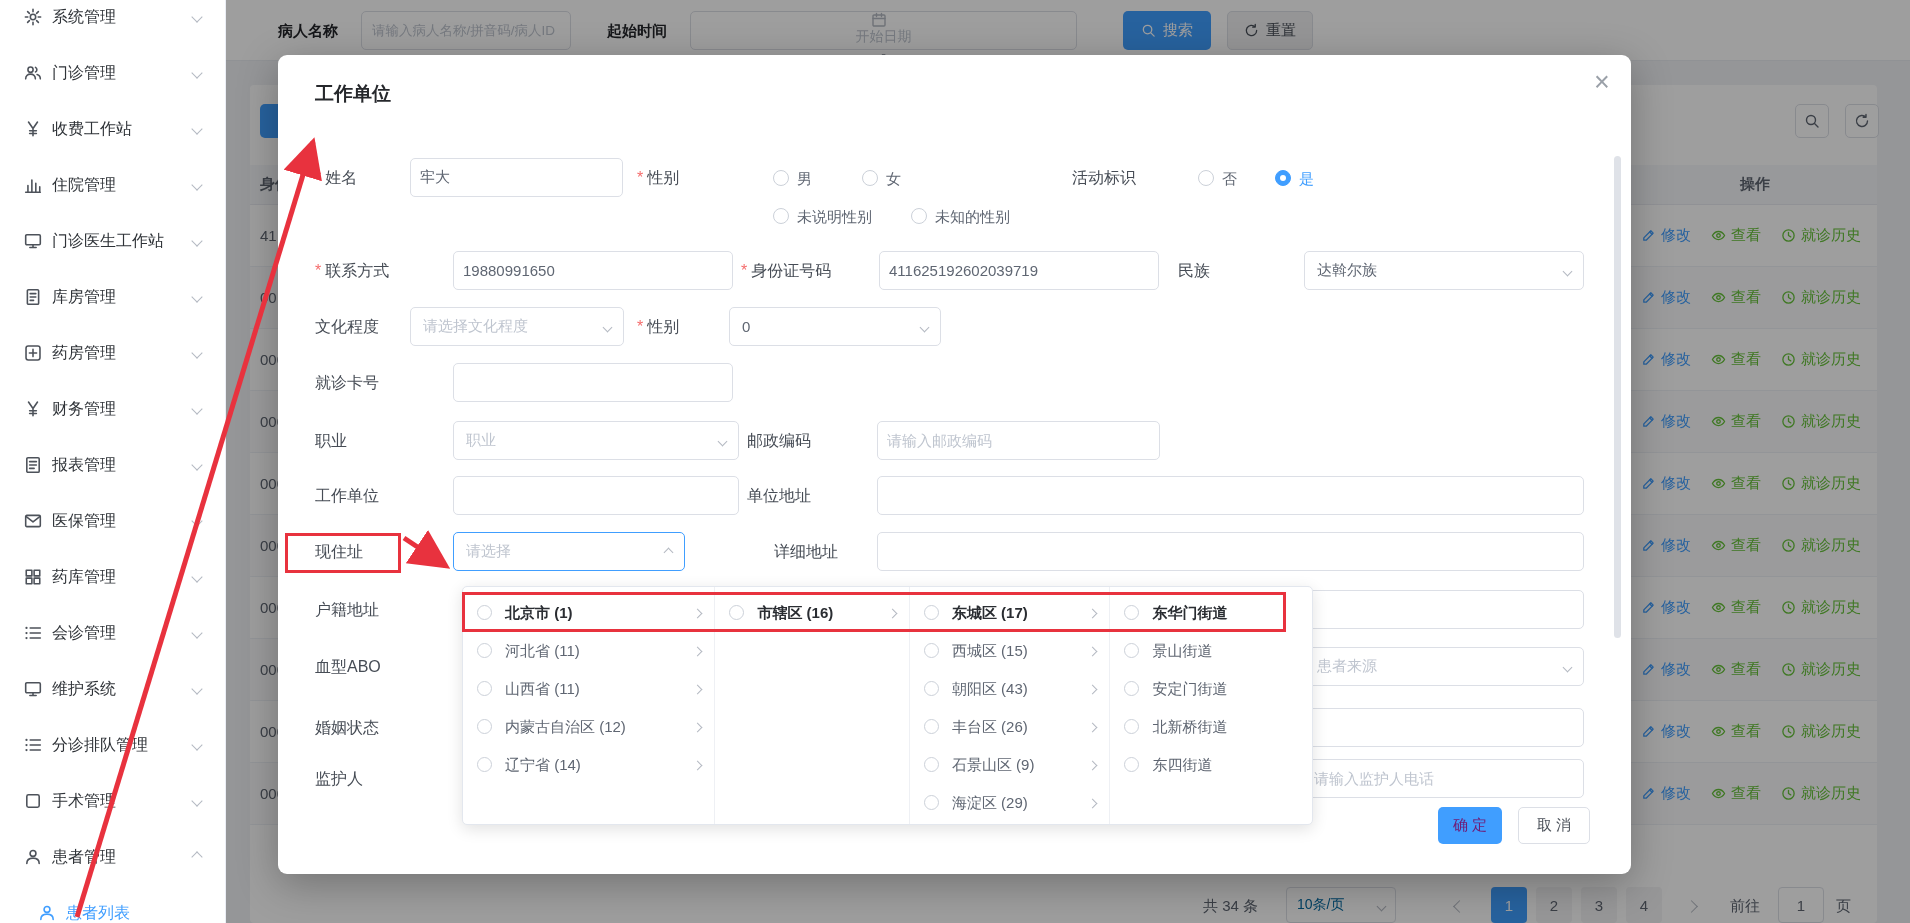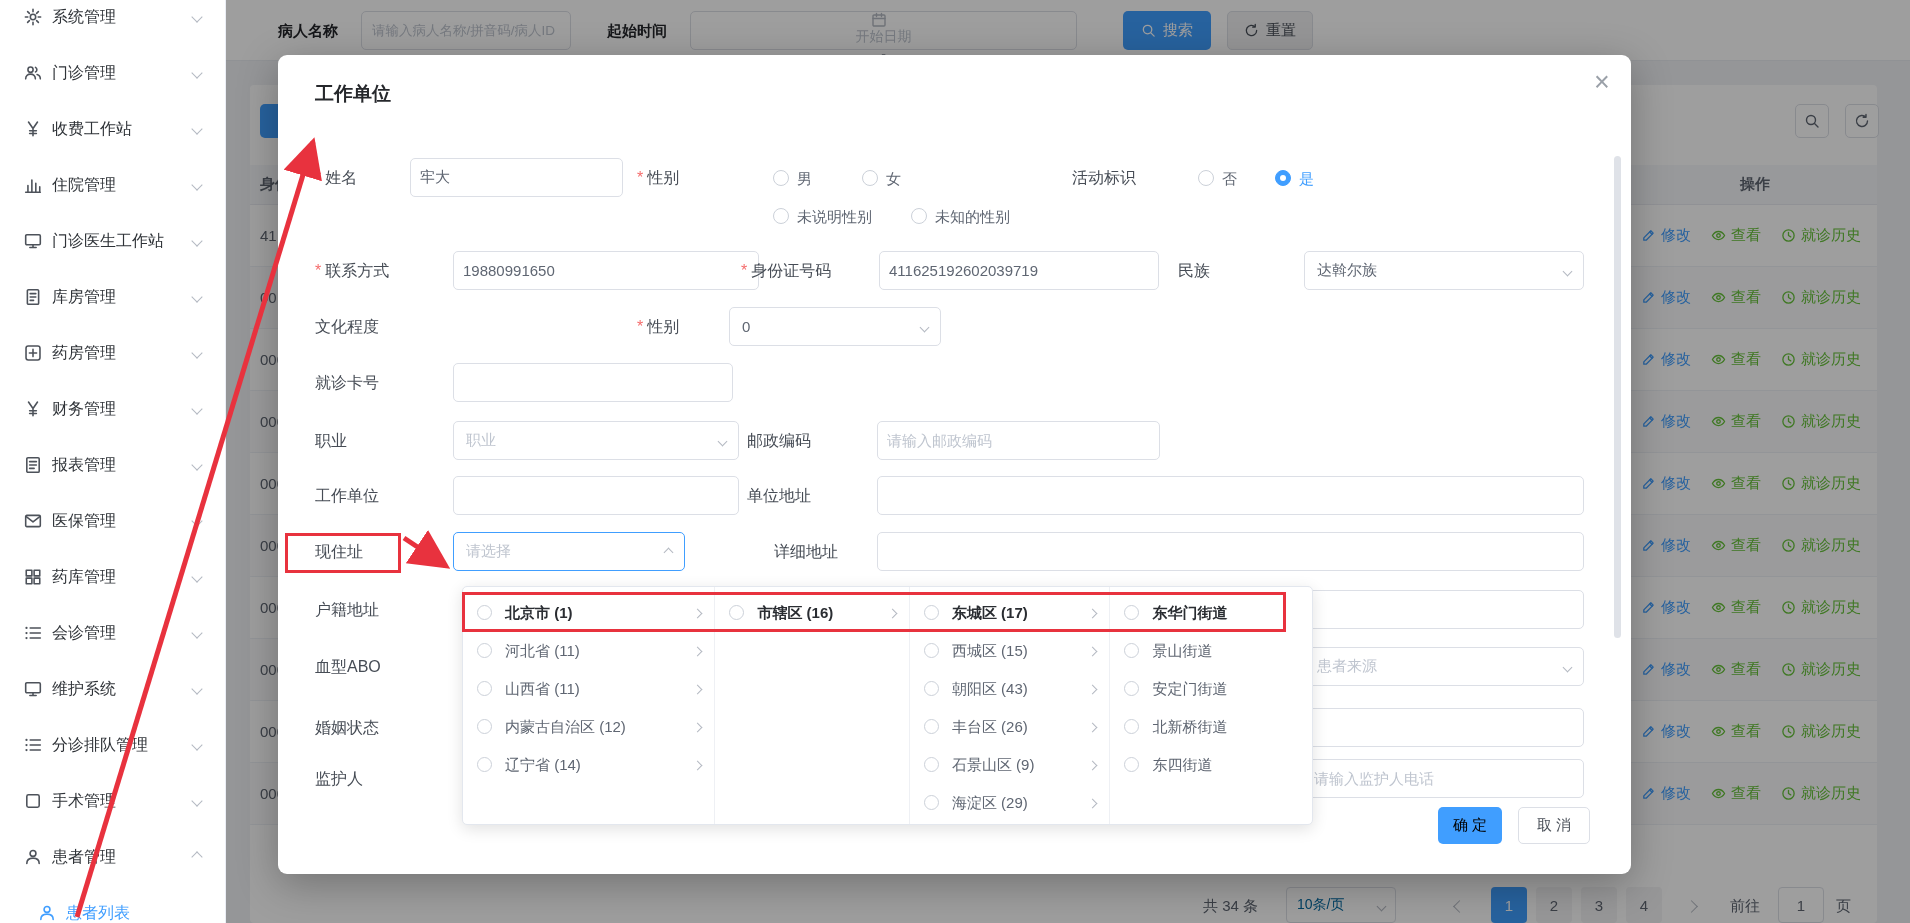--- a/index.html
+++ b/index.html
@@ -82,21 +82,21 @@
   .selbox .chev { position:absolute; right:12px; top:16px; width:7px; height:7px; }
   .selbox.focus { border-color:#409eff; }
   .ph { color:#bfc5cf; }
   .radio { position:absolute; width:16px; height:16px; border-radius:50%; border:1px solid #ccd1d9; background:#fff; cursor:pointer; }
   .radio.sel { border-color:#409eff; background:#409eff; }
   .radio.sel::after { content:""; position:absolute; left:4px; top:4px; width:6px; height:6px; border-radius:50%; background:#fff; }
   .rlabel { position:absolute; font-size:15px; color:#5f6672; white-space:nowrap; cursor:pointer; }
   .rlabel.sel { color:#409eff; }
   .m-scroll { position:absolute; left:1336px; top:101px; width:7px; height:482px; border-radius:4px; background:#dfe2e8; cursor:pointer; }
   .m-btn { position:absolute; top:752px; height:37px; border-radius:5px; font-size:15px; display:flex; align-items:center; justify-content:center; cursor:pointer; white-space:nowrap; }
-  .m-confirm { left:1160px; width:64px; background:#409eff; color:#000000; }
+  .m-confirm { left:1160px; width:64px; background:#409eff; color:#701a75; }
   .m-cancel { left:1240px; width:72px; background:#fff; border:1px solid #dcdfe6; color:#4a5059; }
 
   
   .cascader { position:absolute; left:184px; top:531px; width:851px; height:239px; background:#fff; border:1px solid #e3e7ee; border-radius:5px; box-shadow:0 4px 16px rgba(0,0,0,0.12); display:flex; z-index:6; overflow:hidden; }
   .cas-col { position:relative; padding-top:7px; }
   .cas-col.brd { border-right:1px solid #eef0f4; }
   .cas-opt { position:relative; height:38px; display:flex; align-items:center; padding:0 28px 0 42px; font-size:15px; color:#5f6672; cursor:pointer; white-space:nowrap; }
   .cas-opt .cradio { position:absolute; left:14px; top:11px; width:15px; height:15px; border:1px solid #ccd1d9; border-radius:50%; background:#fff; }
   .cas-opt .chev { position:absolute; right:13px; top:16px; width:7px; height:7px; }
   .cas-opt.active { font-weight:700; color:#2a2d32; }
@@ -717,30 +717,34 @@
     <span class="rlabel" style="left:944px;top:115px">否</span>
     <span class="radio sel" style="left:997px;top:115px"></span>
     <span class="rlabel sel" style="left:1021px;top:115px">是</span>
 
     <span class="radio" style="left:495px;top:153px"></span>
     <span class="rlabel" style="left:519px;top:153px">未说明性别</span>
     <span class="radio" style="left:633px;top:153px"></span>
     <span class="rlabel" style="left:657px;top:153px">未知的性别</span>
 
     <span class="ml" style="left:37px;top:206px"><span class="star">*</span><span>联系方式</span></span>
-    <input class="inp" style="left: 175px; top: 196px; width: 306px;" value="19880991650">
+    <input class="inp" style="left: 175px; top: 196px; width: 280px;" value="19880991650">
     <span class="ml" style="left:463px;top:206px"><span class="star">*</span><span>身份证号码</span></span>
     <input class="inp" style="left: 601px; top: 196px; width: 280px;" value="411625192602039719">
     <span class="ml" style="left:900px;top:206px">民族</span>
     <div class="selbox" style="left:1026px;top:196px;width:280px">
       <span>达斡尔族</span>
       <span class="chev down"></span>
     </div>
 
     <span class="ml" style="left:37px;top:262px">文化程度</span>
+    <div class="selbox" style="left:132px;top:252px;width:214px">
+      <span class="ph">请选择文化程度</span>
+      <span class="chev down"></span>
+    </div>
     <span class="ml" style="left:359px;top:262px"><span class="star">*</span><span>性别</span></span>
     <div class="selbox" style="left:451px;top:252px;width:212px">
       <span>0</span>
       <span class="chev down"></span>
     </div>
 
     <span class="ml" style="left:37px;top:318px">就诊卡号</span>
     <input class="inp" style="left: 175px; top: 308px; width: 280px;">
 
     <span class="ml" style="left:37px;top:376px">职业</span>

